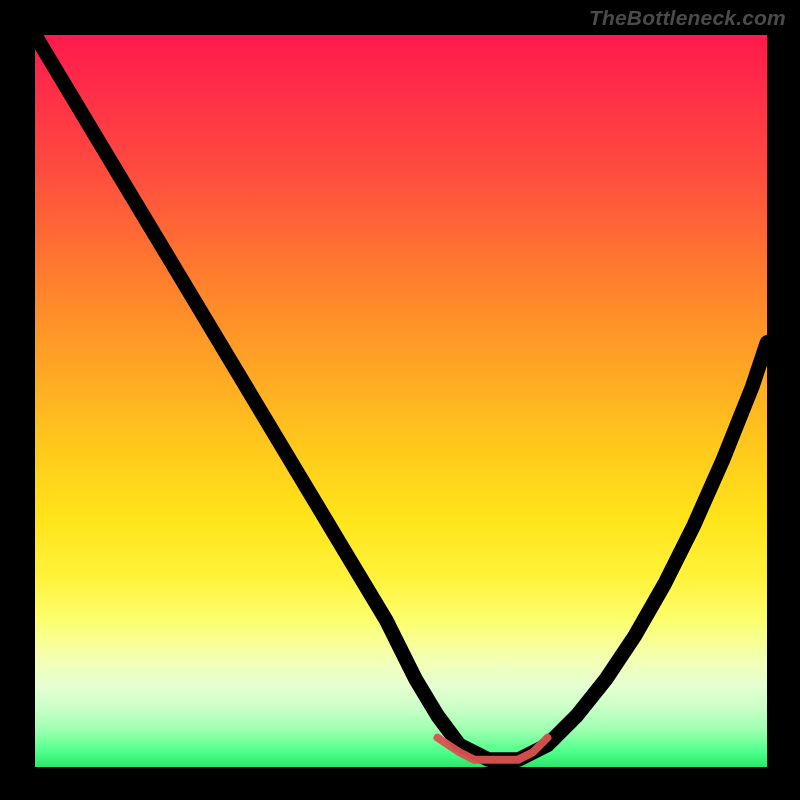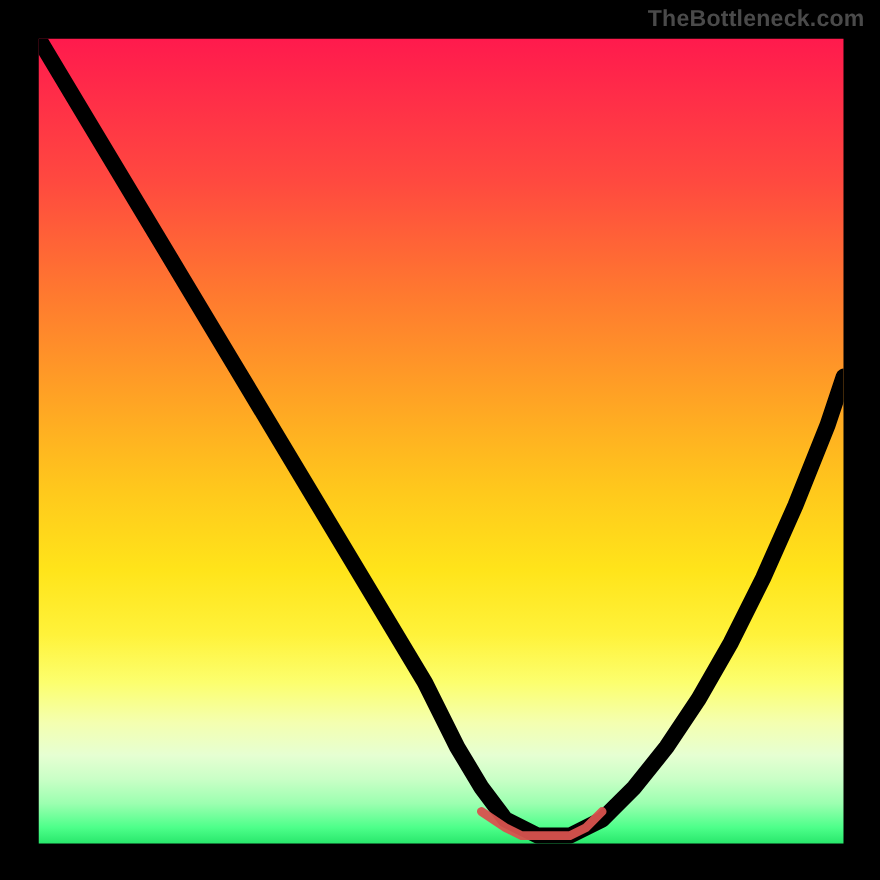--- a/index.html
+++ b/index.html
@@ -9,20 +9,21 @@
     height: 800px;
     background: #000;
     font-family: Arial, Helvetica, sans-serif;
     overflow: hidden;
   }
   .frame {
     position: relative;
     width: 800px;
     height: 800px;
     background: #000;
+    font-style: italic;
   }
   .watermark {
     position: absolute;
     top: 6px;
     right: 14px;
     color: #4a4a4a;
     font-size: 21px;
     font-weight: 600;
     letter-spacing: 0.2px;
     z-index: 5;

